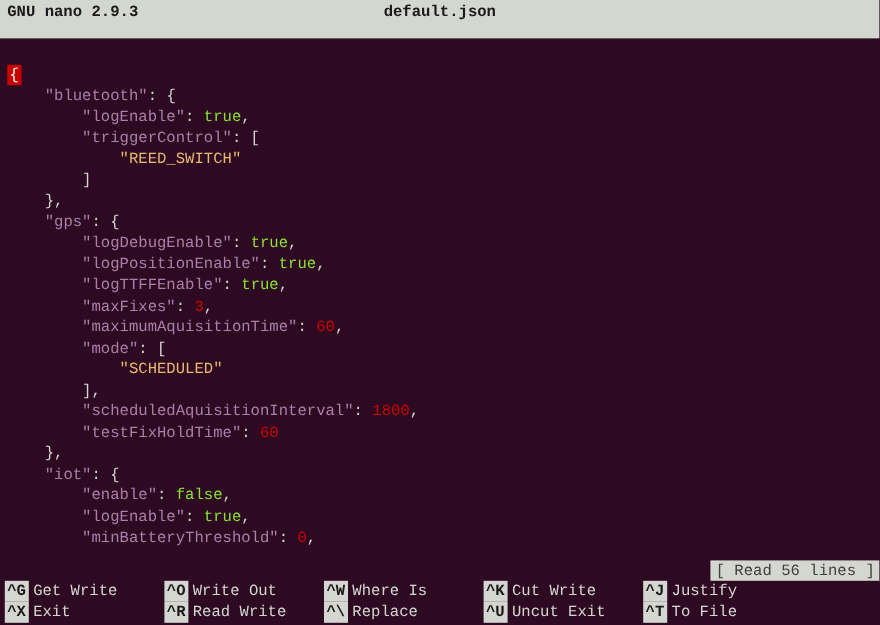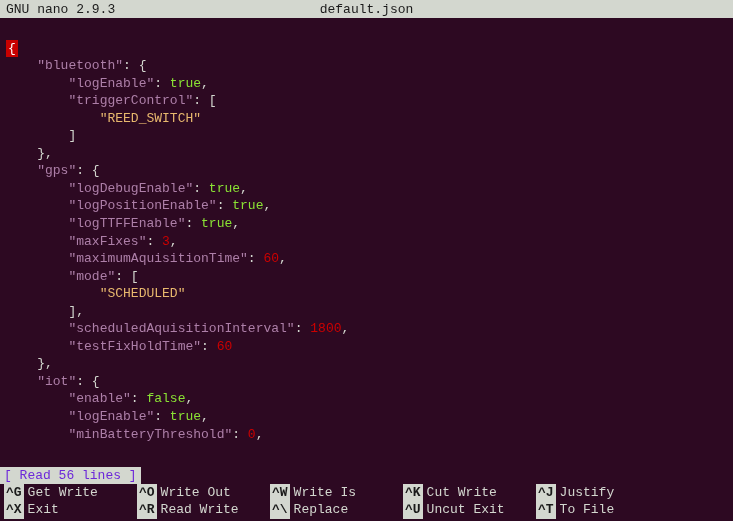--- a/index.html
+++ b/index.html
@@ -15,24 +15,24 @@
       font-size: 13px;
       line-height: 1.35;
       color: #e0e0e0;
       overflow: hidden;
       position: relative;
     }
     .title-bar {
       background: #d3d7cf;
       color: #1a1a1a;
       padding: 1px 6px;
-      font-weight: normal;
+      font-weight: bold;
       display: flex;
       position: relative;
-      height: 18px;
+      height: 32px;
     }
     .title-left {
       position: absolute;
       left: 6px;
     }
     .title-center {
       position: absolute;
       left: 50%;
       transform: translateX(-50%);
     }
@@ -49,22 +49,22 @@
     .key { color: #ad7fa8; }
     .string { color: #e9b96e; }
     .bool { color: #8ae234; margin-top: 20px; }
     .number { color: #cc0000; }
     .punct { color: #d3d7cf; }
     .status {
       position: absolute;
       bottom: 36px;
       left: 0;
       right: 0;
-      text-align: left;
-      color: #6d28d9;
+      text-align: right;
+      color: #404040;
     }
     .status-inner {
       display: inline-block;
       background: #d3d7cf;
       padding: 0 4px;
     }
     .shortcuts {
       position: absolute;
       bottom: 0;
       left: 0;
@@ -112,21 +112,21 @@
       <div class="shortcut">
         <span class="sc-key">^G</span>
         <span class="sc-label">Get Write</span>
       </div>
       <div class="shortcut">
         <span class="sc-key">^O</span>
         <span class="sc-label">Write Out</span>
       </div>
       <div class="shortcut">
         <span class="sc-key">^W</span>
-        <span class="sc-label">Write Is</span>
+        <span class="sc-label">Where Is</span>
       </div>
       <div class="shortcut">
         <span class="sc-key">^K</span>
         <span class="sc-label">Cut Write</span>
       </div>
       <div class="shortcut">
         <span class="sc-key">^J</span>
         <span class="sc-label">Justify</span>
       </div>
     </div>

